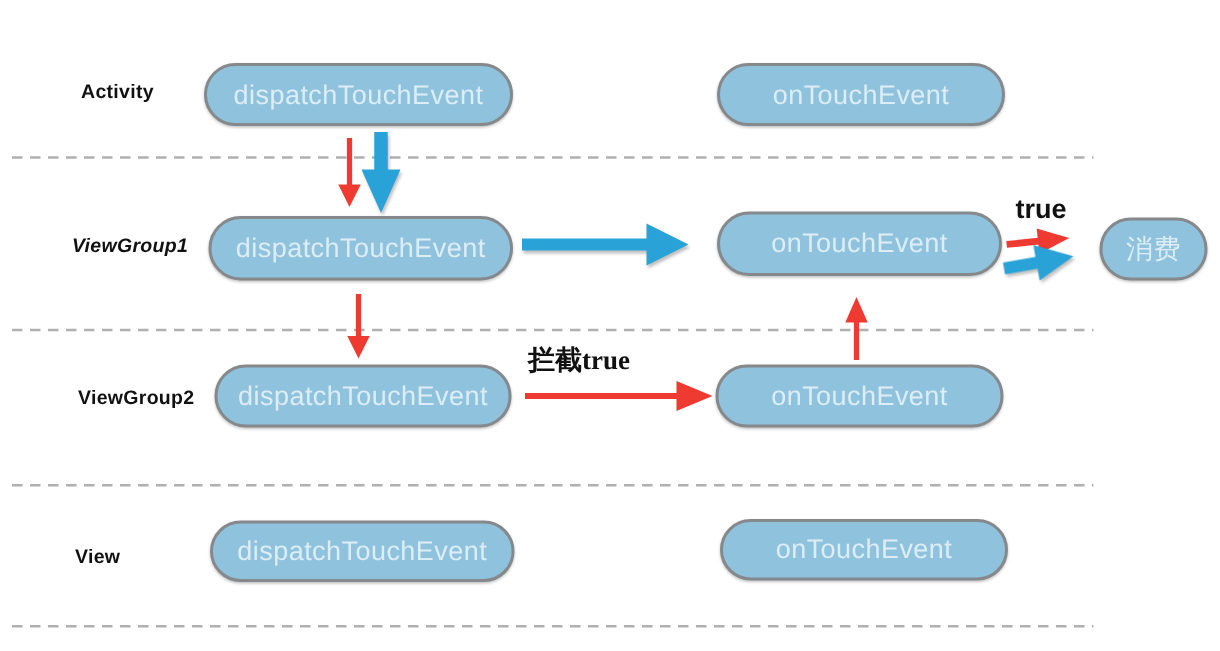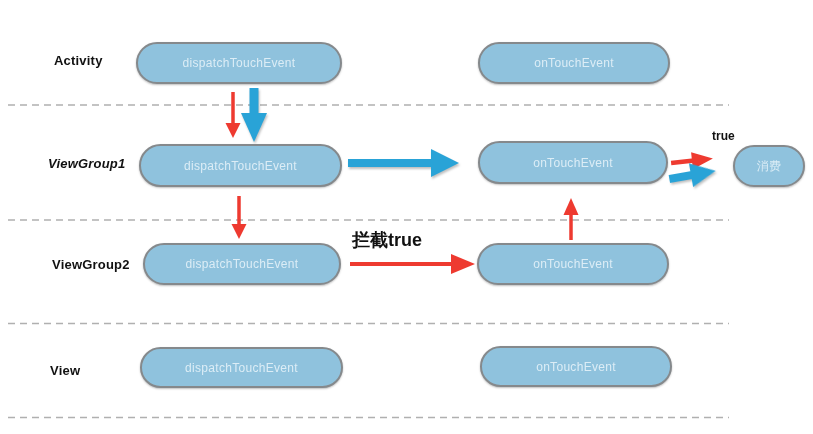--- a/index.html
+++ b/index.html
@@ -20,21 +20,21 @@
     margin-left:32px;
   }
   .pill{
     position:absolute;
     box-sizing:border-box;
     background:var(--node-fill,#8fc2dd);
     border:2px solid var(--node-border,#85898c);
     border-radius:22px;
     color:var(--node-text,#dcedf6);
     display:flex;align-items:center;justify-content:center;
-    font-size:12px;
+    font-size:18px;
     letter-spacing:0.3px;
     white-space:nowrap;
     box-shadow:0 1px 2px rgba(0,0,0,0.25);
   }
   .annotation{
     position:absolute;
     color:var(--label-text,#111);
     font-size:17px;
     font-weight:600;
     white-space:nowrap;
@@ -110,16 +110,16 @@
   <div class="pill" style="left:139px;top:144px;width:203px;height:43px;">dispatchTouchEvent</div>
   <div class="pill" style="left:478px;top:141px;width:190px;height:43px;">onTouchEvent</div>
   <div class="pill" style="left:733px;top:145px;width:72px;height:42px;">消费</div>
 
   <div class="pill" style="left:143px;top:243px;width:198px;height:42px;">dispatchTouchEvent</div>
   <div class="pill" style="left:477px;top:243px;width:192px;height:42px;">onTouchEvent</div>
 
   <div class="pill" style="left:140px;top:347px;width:203px;height:41px;">dispatchTouchEvent</div>
   <div class="pill" style="left:480px;top:346px;width:192px;height:41px;">onTouchEvent</div>
 
-  <div class="annotation" style="left:677px;top:129px;font-size:12px;margin-left:35px;">true</div>
-  <div class="annotation" style="left:352px;top:228px;font-size:18px;">拦截true</div>
+  <div class="annotation" style="left:677px;top:129px;font-size:18px;">true</div>
+  <div class="annotation" style="left:352px;top:228px;font-size:18px;font-family:Liberation Serif, serif;">拦截true</div>
 
 </div>
 
 </body></html>

